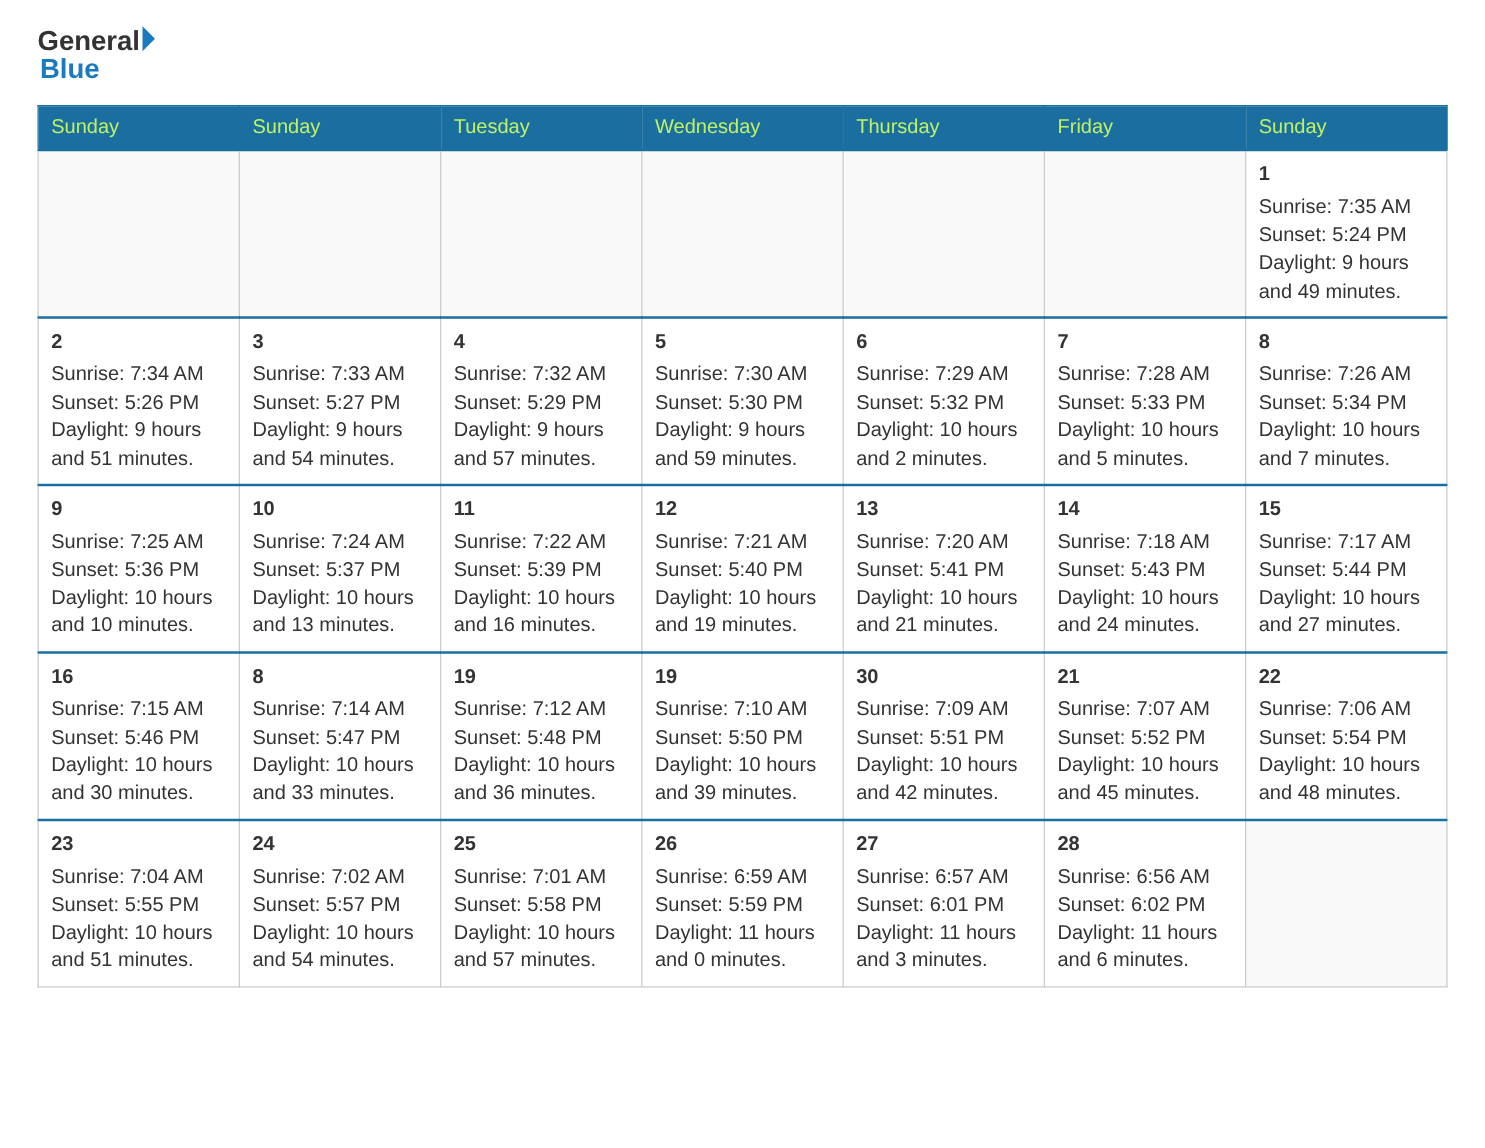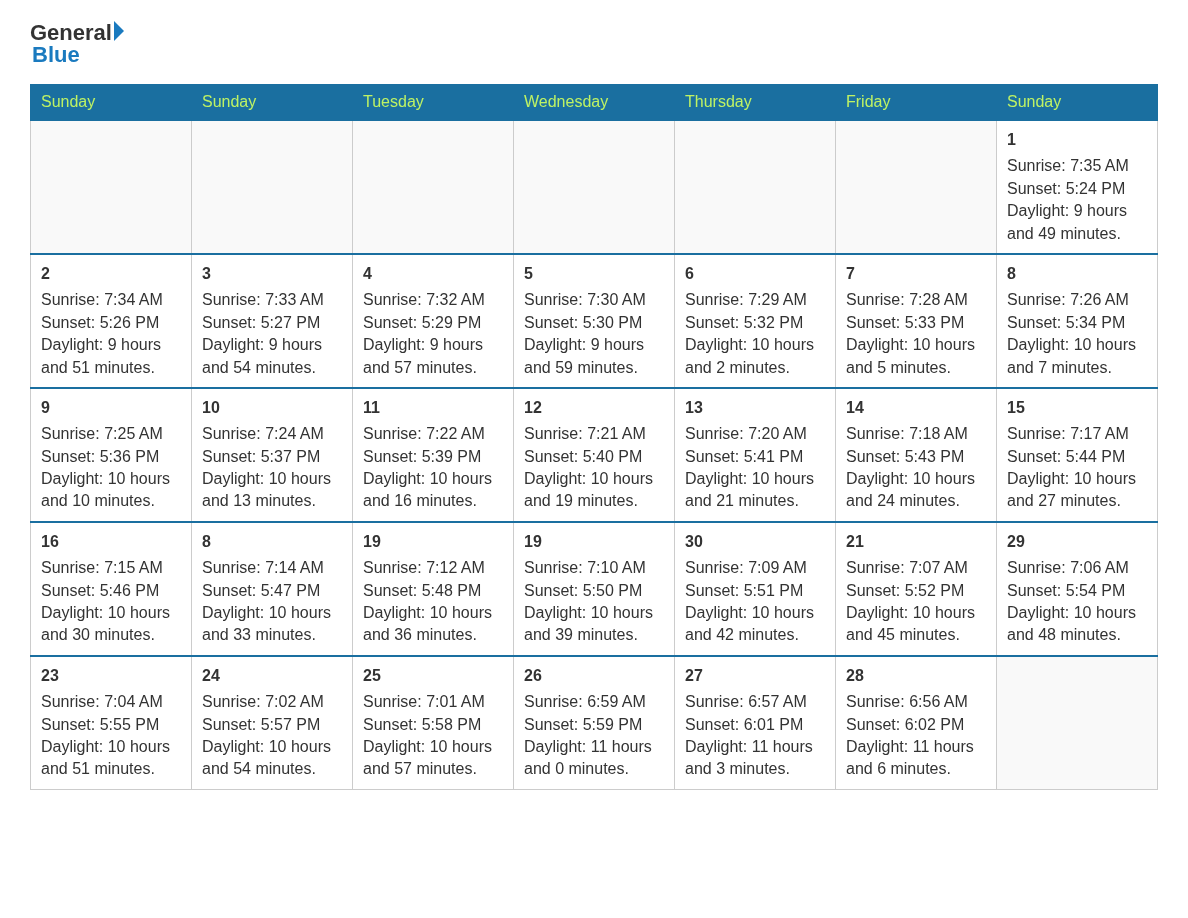--- a/index.html
+++ b/index.html
@@ -219,21 +219,21 @@
         </td>
         <td>
           <span class="day-number">30</span>
           <div class="day-info">Sunrise: 7:09 AM<br>Sunset: 5:51 PM<br>Daylight: 10 hours and 42 minutes.</div>
         </td>
         <td>
           <span class="day-number">21</span>
           <div class="day-info">Sunrise: 7:07 AM<br>Sunset: 5:52 PM<br>Daylight: 10 hours and 45 minutes.</div>
         </td>
         <td>
-          <span class="day-number">29</span>
+          <span class="day-number">22</span>
           <div class="day-info">Sunrise: 7:06 AM<br>Sunset: 5:54 PM<br>Daylight: 10 hours and 48 minutes.</div>
         </td>
       </tr>
       <tr>
         <td>
           <span class="day-number">23</span>
           <div class="day-info">Sunrise: 7:04 AM<br>Sunset: 5:55 PM<br>Daylight: 10 hours and 51 minutes.</div>
         </td>
         <td>
           <span class="day-number">24</span>

